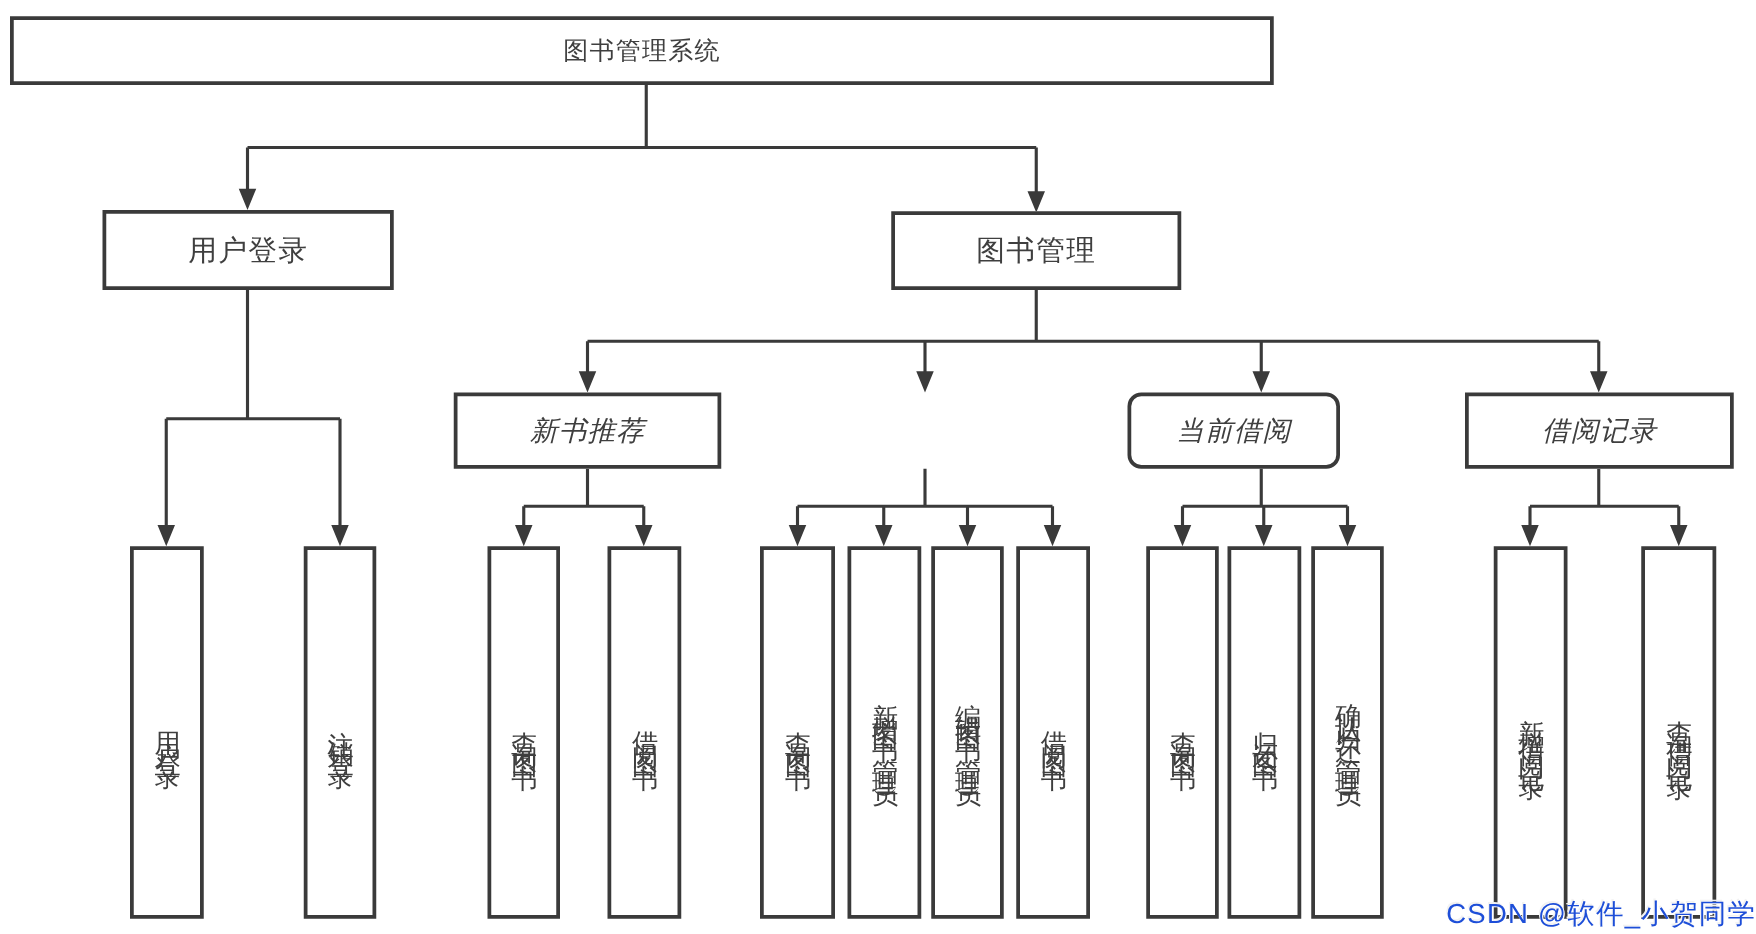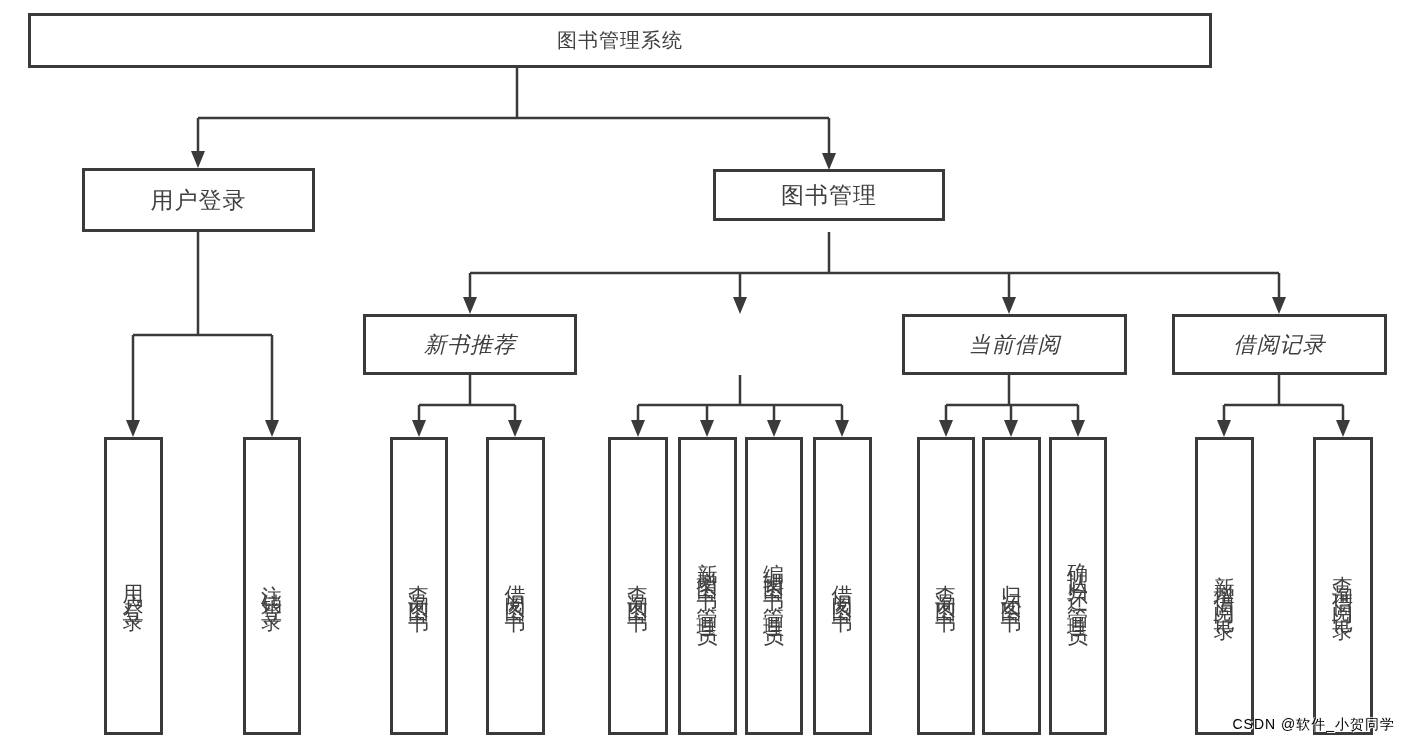--- a/index.html
+++ b/index.html
@@ -28,40 +28,40 @@
     border: 3px solid #3a3a3a;
     display: flex;
     align-items: center;
     justify-content: center;
     color: #3f3f3f;
   }
   .hbox span {
     white-space: nowrap;
     letter-spacing: 1px;
   }
-  .node-root { left: 28px; top: 13px; width: 1184px; height: 55px; font-size: 20px; }
+  .node-root { left: 8px; top: 13px; width: 1011px; height: 55px; font-size: 20px; }
   .node-l2   { font-size: 23px; }
   .node-l3   { font-size: 22px; font-style: italic; }
   .vbox {
     top: 437px;
     height: 298px;
     font-size: 21px;
   }
   .vbox span {
     writing-mode: vertical-rl;
     letter-spacing: 9px;
     line-height: 1;
     max-height: 285px;
   }
   .watermark {
     position: absolute;
-    right: 10px;
+    right: 0;
     top: 716px;
-    font-size: 14px;
-    color: #000000;
+    font-size: 22px;
+    color: #1d4ed8;
     letter-spacing: 1px;
     white-space: nowrap;
     text-shadow: 1px 1px 0 #ffffff, -1px -1px 0 #f2f2f2;
   }
 </style>
 </head>
 <body>
 
 <div class="canvas">
 
@@ -88,28 +88,28 @@
       M1217 420 H1231 L1224 437 Z  M1336 420 H1350 L1343 437 Z"></path>
   </svg>
 
   <div class="node hbox node-root">
     <span>图书管理系统</span>
   </div>
 
   <div class="node hbox node-l2" style="left:82px; top:168px; width:233px; height:64px;">
     <span>用户登录</span>
   </div>
-  <div class="node hbox node-l2" style="left:713px; top:169px; width:232px; height:52px;text-align:right;">
+  <div class="node hbox node-l2" style="left:713px; top:169px; width:232px; height:63px;text-align:right;">
     <span>图书管理</span>
   </div>
 
   <div class="node hbox node-l3" style="left:363px; top:314px; width:214px; height:61px;">
     <span>新书推荐</span>
   </div>
-  <div class="node hbox node-l3" style="left:902px; top:314px; width:225px; height:61px;">
+  <div class="node hbox node-l3" style="left:902px; top:314px; width:170px; height:61px;border-radius:11px;">
     <span>当前借阅</span>
   </div>
   <div class="node hbox node-l3" style="left:1172px; top:314px; width:215px; height:61px;">
     <span>借阅记录</span>
   </div>
 
   <div class="node vbox" style="left:104px; width:59px;">
     <span>用户登录</span>
   </div>
   <div class="node vbox" style="left:243px; width:58px;">

